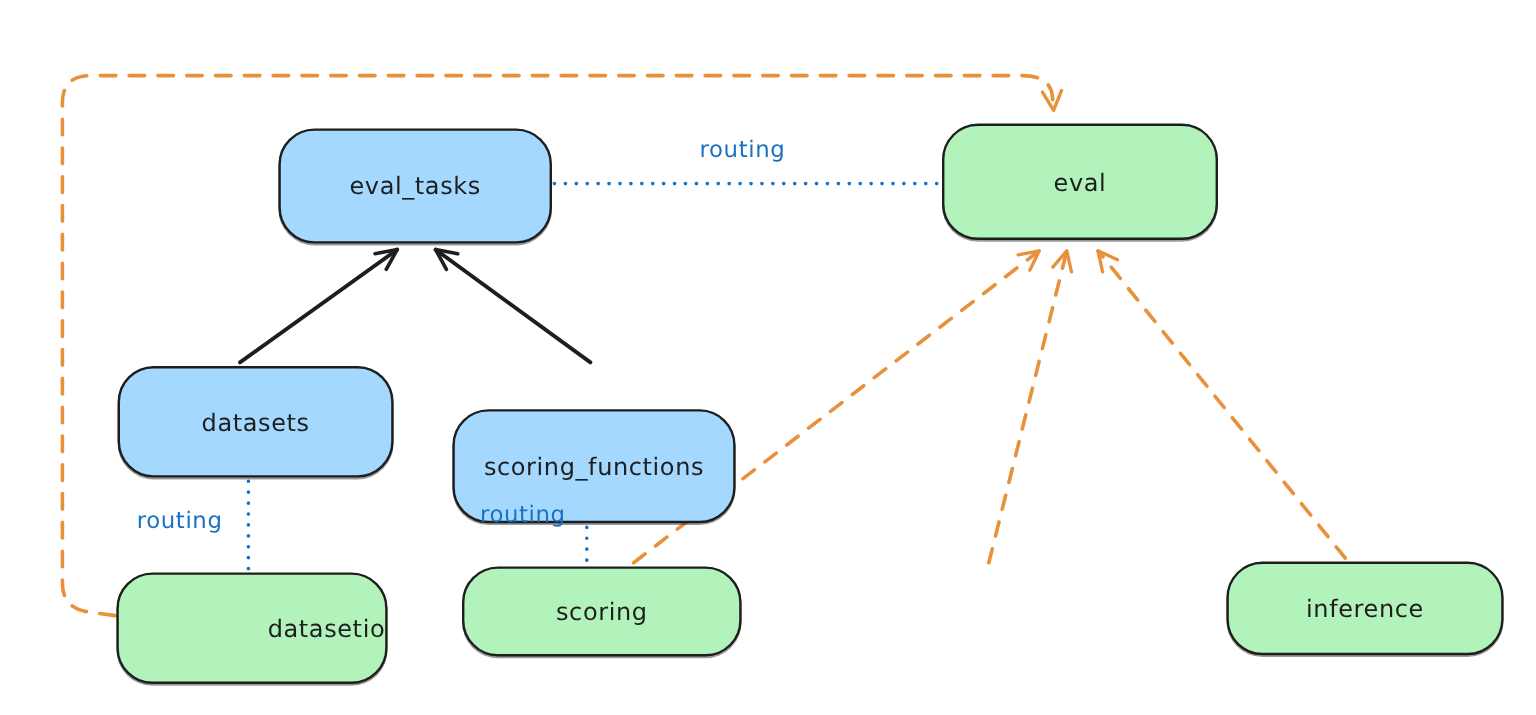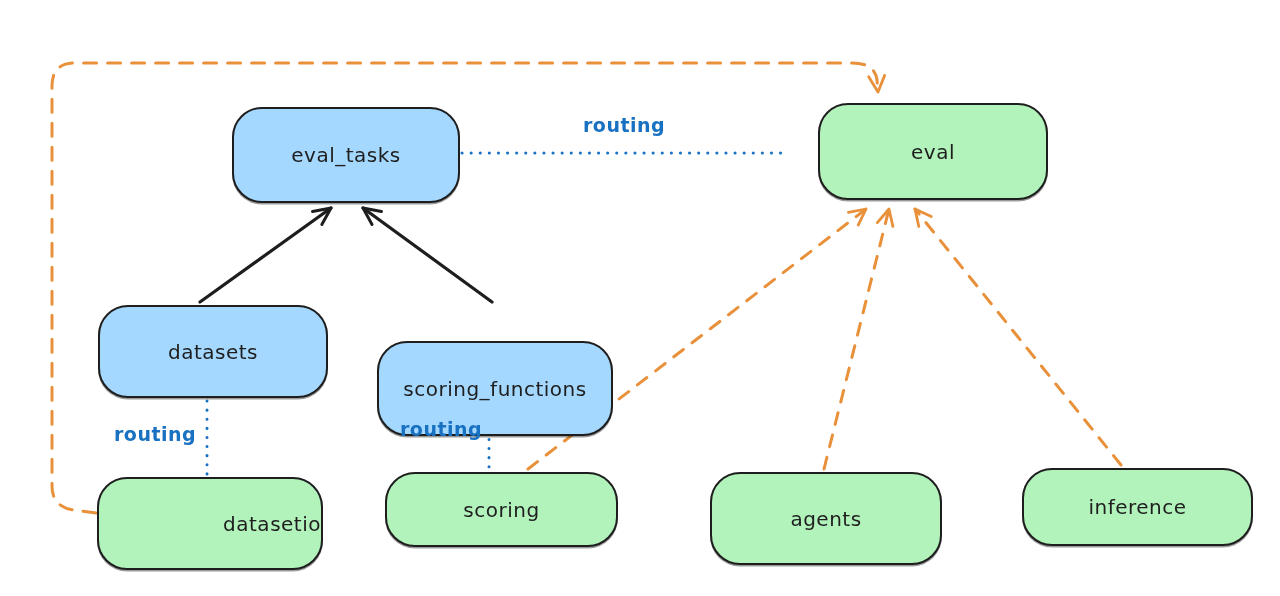--- a/index.html
+++ b/index.html
@@ -37,21 +37,21 @@
     font-size: 20px;
     letter-spacing: 0.5px;
     color: #1e1e1e;
   }
   .node-blue  { background: #a5d8ff; }
   .node-green { background: #b2f2bb; }
   .routing-label {
     position: absolute;
     z-index: 3;
     font-size: 19px;
-    font-weight: bold;
+    font-weight: normal;
     letter-spacing: 0.5px;
     color: #1971c2;
   }
   
   #n-eval_tasks        { left: 232px;  top: 107px; width: 228px; height: 96px; }
   #n-eval              { left: 785px;  top: 103px; width: 230px; height: 97px; }
   #n-datasets          { left: 98px;   top: 305px; width: 230px; height: 93px; }
   #n-scoring_functions { left: 377px;  top: 305px; width: 236px; height: 95px; margin-top: 36px; }
   #n-datasetio         { left: 97px;   top: 477px; width: 226px; height: 93px; }
   #n-scoring           { left: 385px;  top: 472px; width: 233px; height: 75px; }
@@ -86,38 +86,35 @@
 
     <path d="M96 513 L74 510 Q52 507 52 486 L52 86 Q52 63 75 63 L852 63 Q875 63 877 80 L878 92" fill="none" stroke-width="3" stroke-dasharray="13 11" stroke-linecap="round" marker-end="url(#arrowOrange)" stroke="#e8913a"></path>
     <path d="M528 469 L866 209" fill="none" stroke-width="3" stroke-dasharray="12 11" stroke-linecap="round" marker-end="url(#arrowOrange)" stroke="#e8913a"></path>
     <path d="M824 469 L889 209" fill="none" stroke-width="3" stroke-dasharray="12 11" stroke-linecap="round" marker-end="url(#arrowOrange)" stroke="#e8913a"></path>
     <path d="M1121 465 L915 209" fill="none" stroke-width="3" stroke-dasharray="12 11" stroke-linecap="round" marker-end="url(#arrowOrange)" stroke="#e8913a"></path>
   </svg>
 
   <div id="n-eval_tasks" class="node node-blue" style="background-color: rgb(165, 216, 255); align-items: center;">
     <span>eval_tasks</span>
   </div>
-  <div id="n-eval" class="node node-green" style="background-color: rgb(178, 242, 187); margin-left: 33px;">
+  <div id="n-eval" class="node node-green" style="background-color: rgb(178, 242, 187);">
     <span>eval</span>
   </div>
   <div id="n-datasets" class="node node-blue" style="background-color: rgb(165, 216, 255);">
     <span>datasets</span>
   </div>
   <div id="n-scoring_functions" class="node node-blue" style="background-color: rgb(165, 216, 255);">
     <span>scoring_functions</span>
   </div>
   <div id="n-datasetio" class="node node-green" style="background-color: rgb(178, 242, 187); justify-content: flex-end;">
     <span>datasetio</span>
   </div>
   <div id="n-scoring" class="node node-green" style="background-color: rgb(178, 242, 187);">
     <span>scoring</span>
   </div>
-  <div id="n-agents" class="node node-green" style="background-color: rgb(178, 242, 187);">
-    <span>agents</span>
-  </div>
   <div id="n-inference" class="node node-green" style="background-color: rgb(178, 242, 187);">
     <span>inference</span>
   </div>
 
   <div id="lbl-routing-top" class="routing-label" style="color: rgb(25, 113, 194);">routing</div>
   <div id="lbl-routing-left" class="routing-label" style="color: rgb(25, 113, 194);">routing</div>
   <div id="lbl-routing-middle" class="routing-label" style="color: rgb(25, 113, 194);">routing</div>
 
 </div>
 

